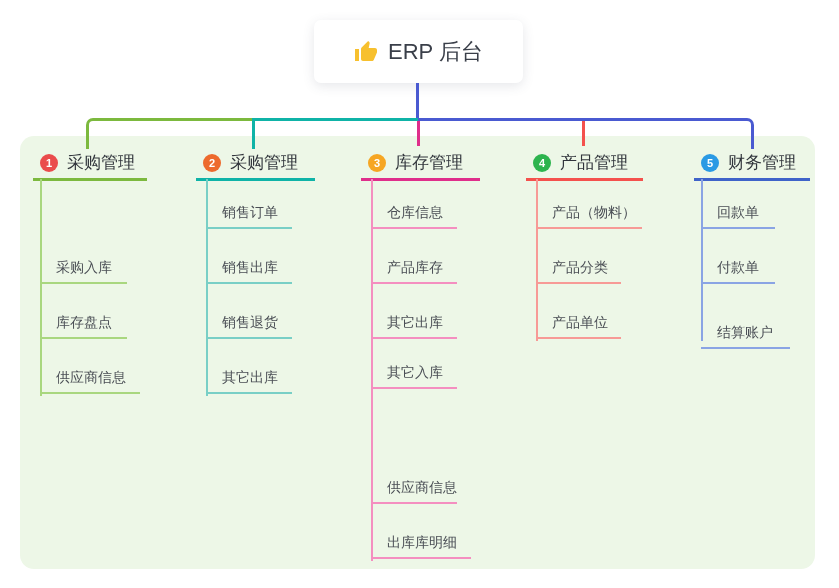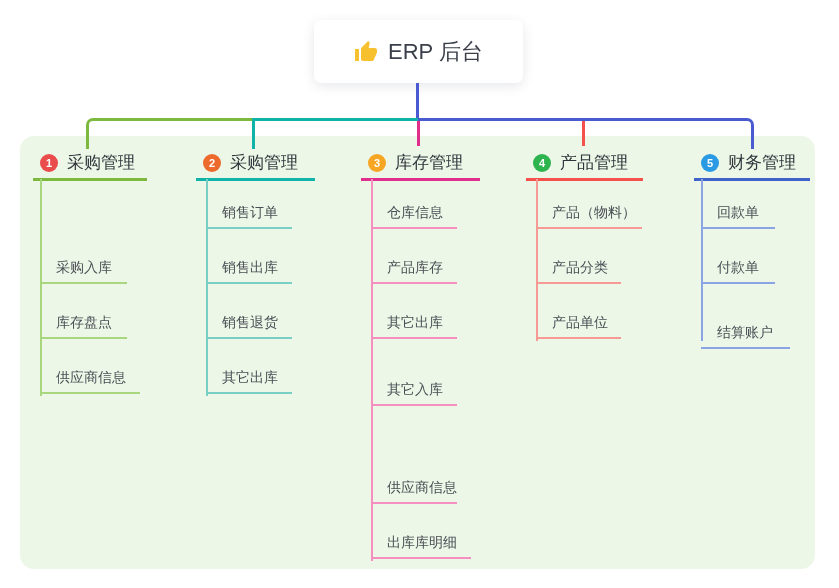--- a/index.html
+++ b/index.html
@@ -99,21 +99,21 @@
   <div class="line" style="left:371px;top:179px;width:2px;height:382px;background:#f48fc0;"></div>
   <div class="child u3" style="left:371px;top:254px;width:86px">
       <span>产品库存</span>
     </div>
   <div class="child u3" style="left:371px;top:199px;width:86px">
       <span>仓库信息</span>
     </div>
   <div class="child u3" style="left:371px;top:309px;width:86px">
       <span>其它出库</span>
     </div>
-  <div class="child u3" style="left:371px;top:376px;width:86px">
+  <div class="child u3" style="left:371px;top:359px;width:86px">
       <span>其它入库</span>
     </div>
   <div class="child u3" style="left:371px;top:474px;width:86px">
       <span>供应商信息</span>
     </div>
   <div class="child u3" style="left:371px;top:529px;width:100px">
       <span>出库库明细</span>
     </div>
 
   <div class="branch-title t4" style="left:526px;top:147px;width:110px;">

